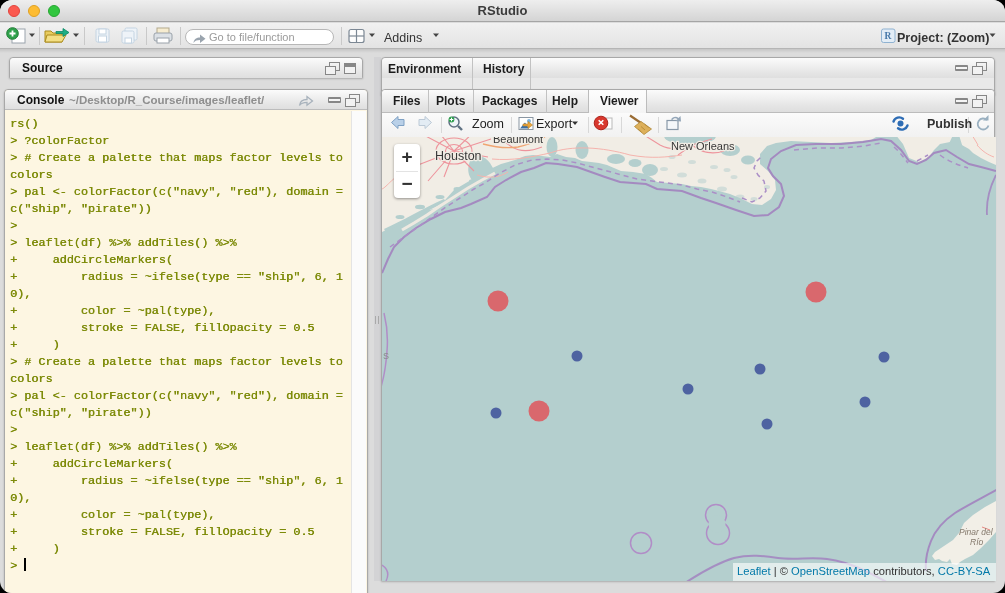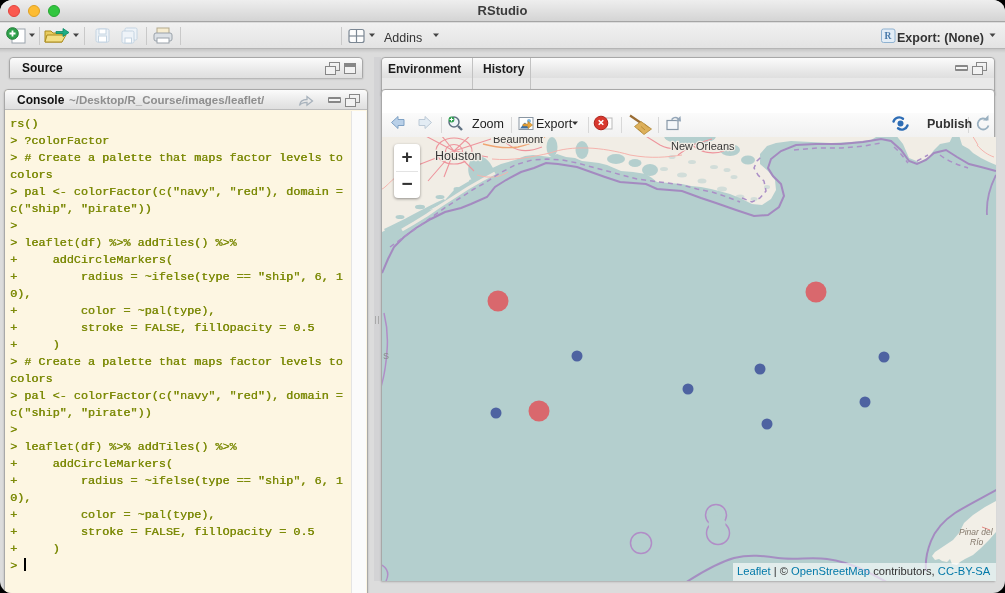--- a/index.html
+++ b/index.html
@@ -90,22 +90,28 @@
       <rect x="349" y="6.5" width="15" height="13" rx="2" fill="#fdfdfd" stroke="#7c8894" stroke-width="1.2"></rect>
       <line x1="356.5" y1="6.5" x2="356.5" y2="19.5" stroke="#7c8894" stroke-width="1.2"></line>
       <line x1="349" y1="13" x2="364" y2="13" stroke="#7c8894" stroke-width="1.2"></line>
       <path d="M369,10.5 L375,10.5 L372,14 Z" fill="#444"></path>
       <path d="M433,10.5 L439,10.5 L436,14 Z" fill="#444"></path>
 
       <rect x="881.5" y="6" width="13.5" height="13.5" rx="2" fill="#e3edf6" stroke="#8fb2d1"></rect>
       <text x="884.5" y="16.2" font-size="9.5" fill="#4778a8" font-family="Liberation Serif,serif" font-weight="bold">R</text>
       <path d="M989.5,10.5 L995.5,10.5 L992.5,14 Z" fill="#444"></path>
     </svg>
+    <div id="gobox">
+        <svg width="16" height="12" style="position:absolute;left:6px;top:2px" viewBox="0 0 16 12">
+          <path d="M1.5,11 C2,7.2 4.5,5.6 8,5.6 L8,2.5 L13.5,6.8 L8,11 L8,8 C5,8 3,8.6 1.5,11 Z" fill="#9aa4ae"></path>
+        </svg>
+        <span>Go to file/function</span>
+      </div>
     <div class="addins" style="left:384px">Addins</div>
-    <div class="addins" style="left:897px;font-weight:600">Export: (None)</div>
+    <div class="addins" style="left:897px;font-weight:600">Project: (Zoom)</div>
   </div>
 
   <div style="position:absolute;left:0;top:49px;width:1005px;height:4px;background:linear-gradient(rgba(0,0,0,.10),rgba(0,0,0,0))"></div>
   <div style="position:absolute;left:373.5px;top:57px;width:7px;height:524px;background:#d3d3d5"></div>
   <div style="position:absolute;left:374.5px;top:316px;width:1.5px;height:8px;background:#a9a9a9"></div>
   <div style="position:absolute;left:377.5px;top:316px;width:1.5px;height:8px;background:#a9a9a9"></div>
 
   <div class="pane" style="left:9px;top:57px;width:354px;height:21px">
     <div class="phead" style="height:20px;border-bottom:none"></div>
     <div class="ptitle" style="left:12px">Source</div>
@@ -173,20 +179,38 @@
     <div class="minbar" style="right:26px;top:7px">
         <i></i>
       </div>
     <div class="rsq" style="right:7px;top:4px">
         <b></b>
         <i></i>
       </div>
   </div>
 
   <div class="pane" id="viewer-pane">
+    <div id="vtabs">
+      <div id="vtab-active"></div>
+      <div class="tabtxt" style="left:11px">Files</div>
+      <div class="tabtxt" style="left:54px">Plots</div>
+      <div class="tabtxt" style="left:100px">Packages</div>
+      <div class="tabtxt" style="left:170px">Help</div>
+      <div class="tabtxt" style="left:218px">Viewer</div>
+      <div class="vsep" style="left:46px;height:23px"></div>
+      <div class="vsep" style="left:91px;height:23px"></div>
+      <div class="vsep" style="left:164px;height:23px"></div>
+      <div class="minbar" style="right:26px;top:8px">
+          <i></i>
+        </div>
+      <div class="rsq" style="right:7px;top:5px">
+          <b></b>
+          <i></i>
+        </div>
+    </div>
     <div id="vtoolbar">
       <svg id="vticons" width="614" height="24" style="position:absolute;left:0;top:0">
 
         <path d="M22,6.5 L16,6.5 L16,3.5 L9.5,9.5 L16,15.5 L16,12.5 L22,12.5 Z" fill="#b9d0e8" stroke="#7fa1c4" stroke-width="1"></path>
         <path d="M37,6.5 L43,6.5 L43,3.5 L49.5,9.5 L43,15.5 L43,12.5 L37,12.5 Z" fill="#e3ecf4" stroke="#bcc9d6" stroke-width="1"></path>
         <line x1="59.5" y1="4" x2="59.5" y2="20" stroke="#d8d8d8"></line>
 
         <circle cx="72" cy="9" r="5" fill="#eef4f8" stroke="#5f7183" stroke-width="1.5"></circle>
         <line x1="76" y1="13" x2="80" y2="17" stroke="#5f7183" stroke-width="2.4"></line>
         <circle cx="69.5" cy="6.5" r="2.9" fill="#2f9e4f"></circle>

